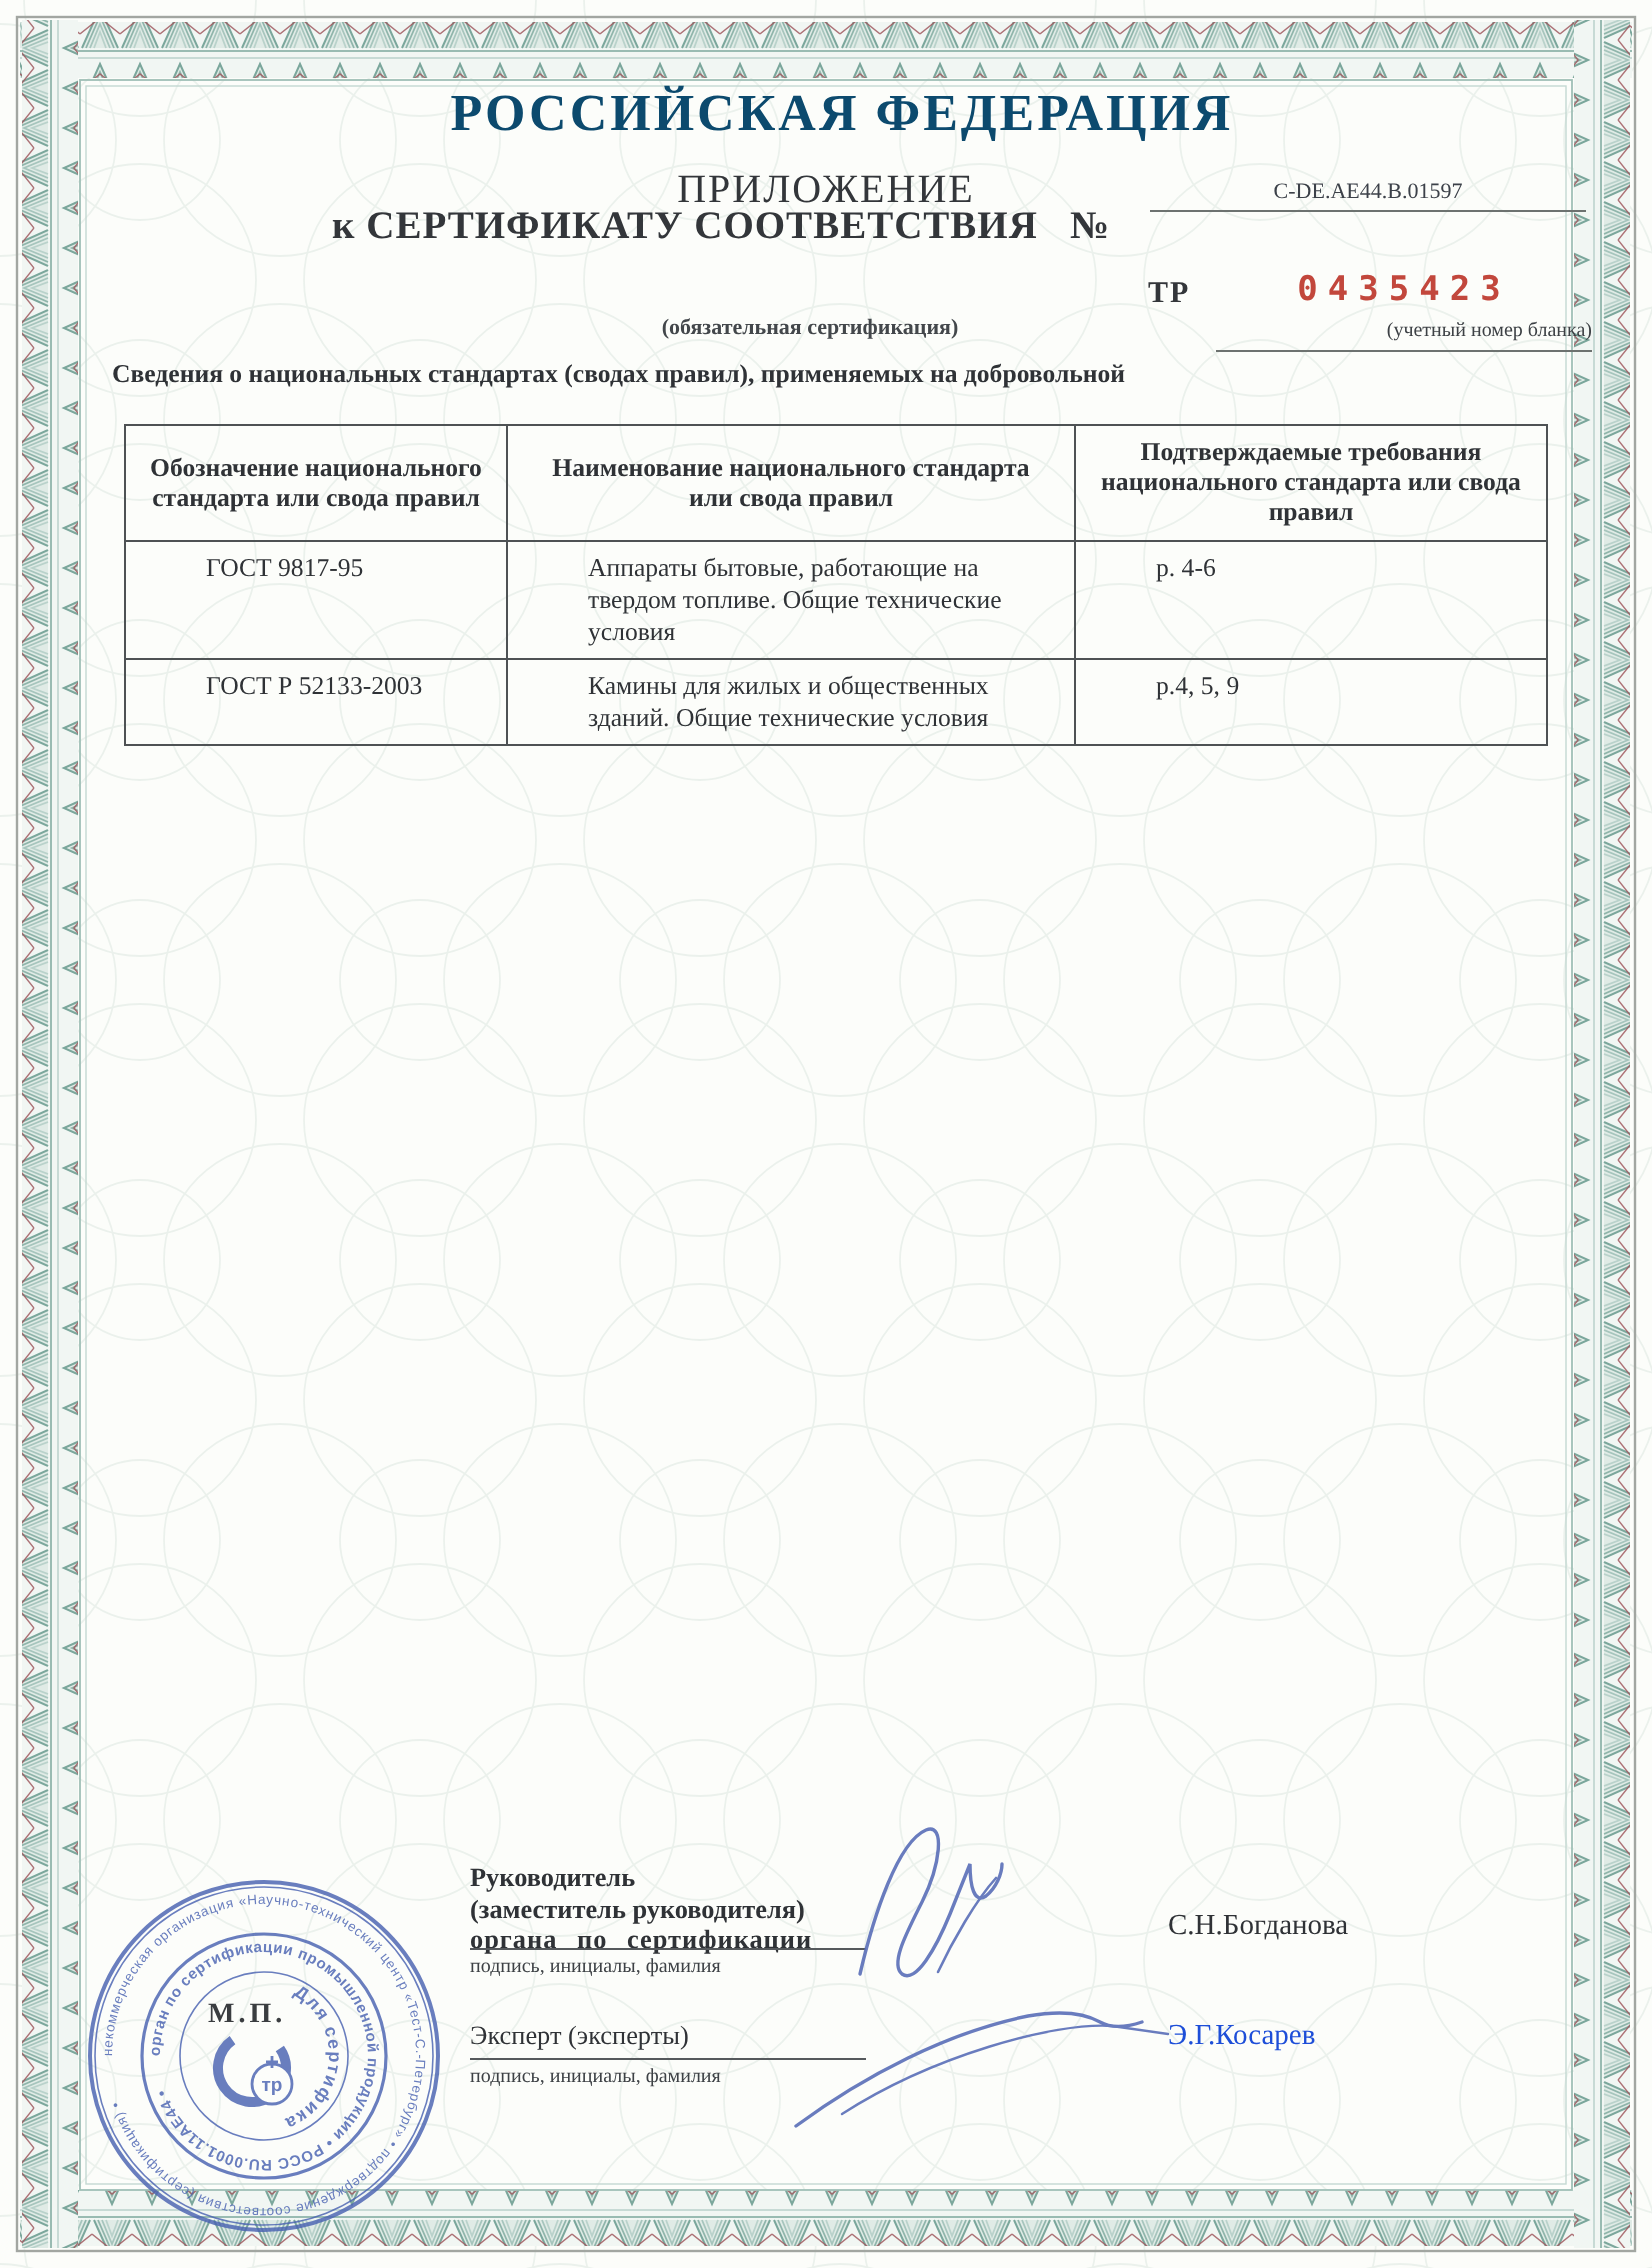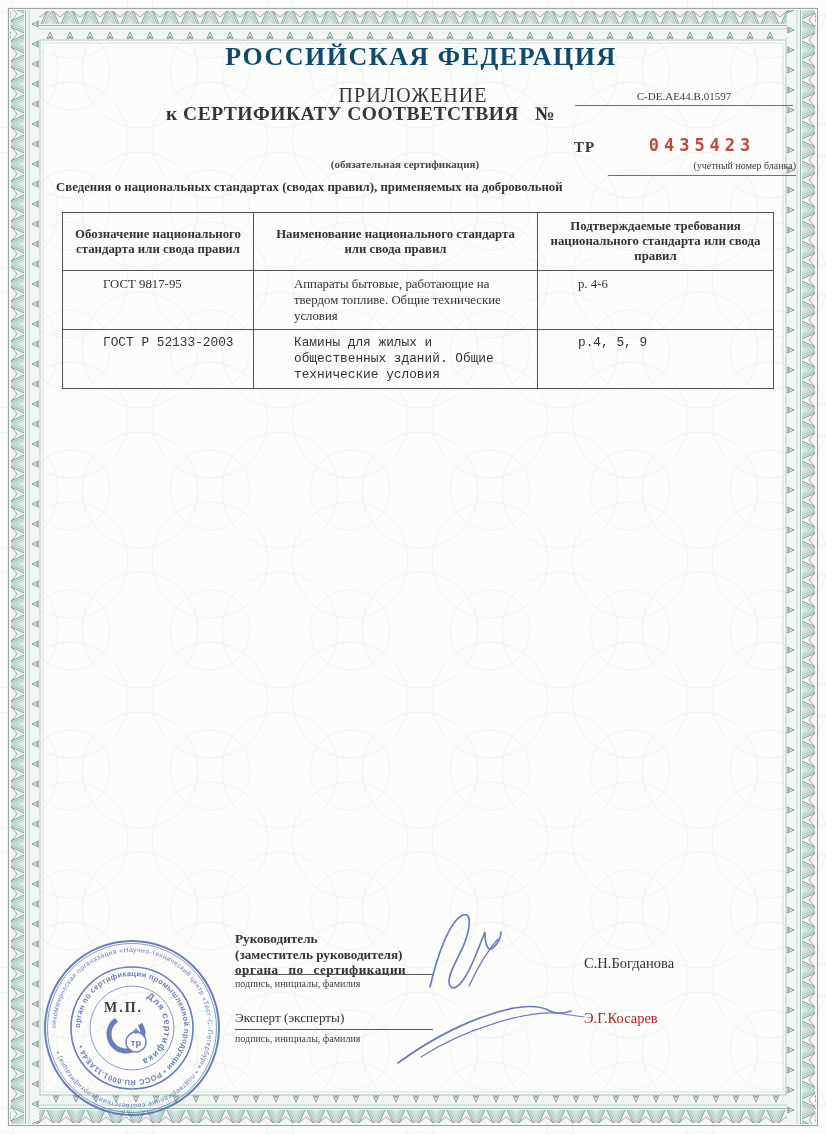--- a/index.html
+++ b/index.html
@@ -22,31 +22,31 @@
   .trlabel{left:574px; top:139px; font-size:15px; font-weight:bold; letter-spacing:1px;}
   .blanknum{left:608px; top:135px; width:188px; text-align:center; font-size:17px; font-weight:bold; letter-spacing:5px; color:#c2473c; border-bottom:1.5px solid #6d7270; padding-bottom:20px; font-family:"DejaVu Sans Mono", monospace;}
   .blankcap{left:608px; top:160px; width:188px; text-align:right; font-size:10px; color:#3d4145;}
   .intro{left:56px; right:52px; top:179px; text-align:left; font-size:12.8px; font-weight:bold; line-height:16px; color:#2f3236;}
 
   table.std{position:absolute; left:62px; top:212px; width:711px; border-collapse:collapse; table-layout:fixed; font-size:12.8px; color:#2f3236;border-radius:18px;}
   table.std th, table.std td{border:1.4px solid #4e5254; padding:5px 9px; vertical-align:top; background:transparent;}
   table.std th{font-weight:bold; text-align:center; vertical-align:middle; line-height:15px; padding:6px 10px;}
   table.std td{line-height:16px;padding-left:40px;}
   tr.r1 td{height:42px;}
-  tr.r2 td{height:31px;font-family:Liberation Mono, monospace;}
+  tr.r2 td{height:31px;}
 
   .sig-role{left:235px; top:931px; width:200px; font-size:13.2px; line-height:15.5px; color:#2f3236;font-weight:bold;}
   .sig-role .stretch{letter-spacing:0.5px; word-spacing:6px;}
   .sig-line1{left:235px; top:974px; width:198px; border-bottom:1.2px solid #55595c; height:0;}
   .sig-cap1{left:235px; top:978px; font-size:10px; color:#3d4145;}
   .sig-name1{left:584px; top:955px; font-size:14.5px; color:#2f3236;}
   .sig-role2{left:235px; top:1010px; font-size:13.2px; color:#2f3236;}
   .sig-line2{left:235px; top:1029px; width:198px; border-bottom:1.2px solid #55595c; height:0;}
   .sig-cap2{left:235px; top:1033px; font-size:10px; color:#3d4145;}
-  .sig-name2{left:584px; top:1010px; font-size:14.5px; color:#b91c1c;}
+  .sig-name2{left:584px; top:1010px; font-size:14.5px; color:#1d4ed8;}
   .mp{left:104px; top:1000px; font-size:14px; font-weight:bold; letter-spacing:2px; color:#3a3d40; z-index:3;}
   .stamp-wrap{left:36px; top:936px; z-index:2; opacity:0.82;}
   .ink{position:absolute; left:0; top:0; z-index:4; pointer-events:none;}
 </style>
 </head>
 <body>
 
 <div class="page">
 
   <svg class="bg-layer" width="826" height="1134" viewBox="0 0 826 1134" aria-hidden="true">

